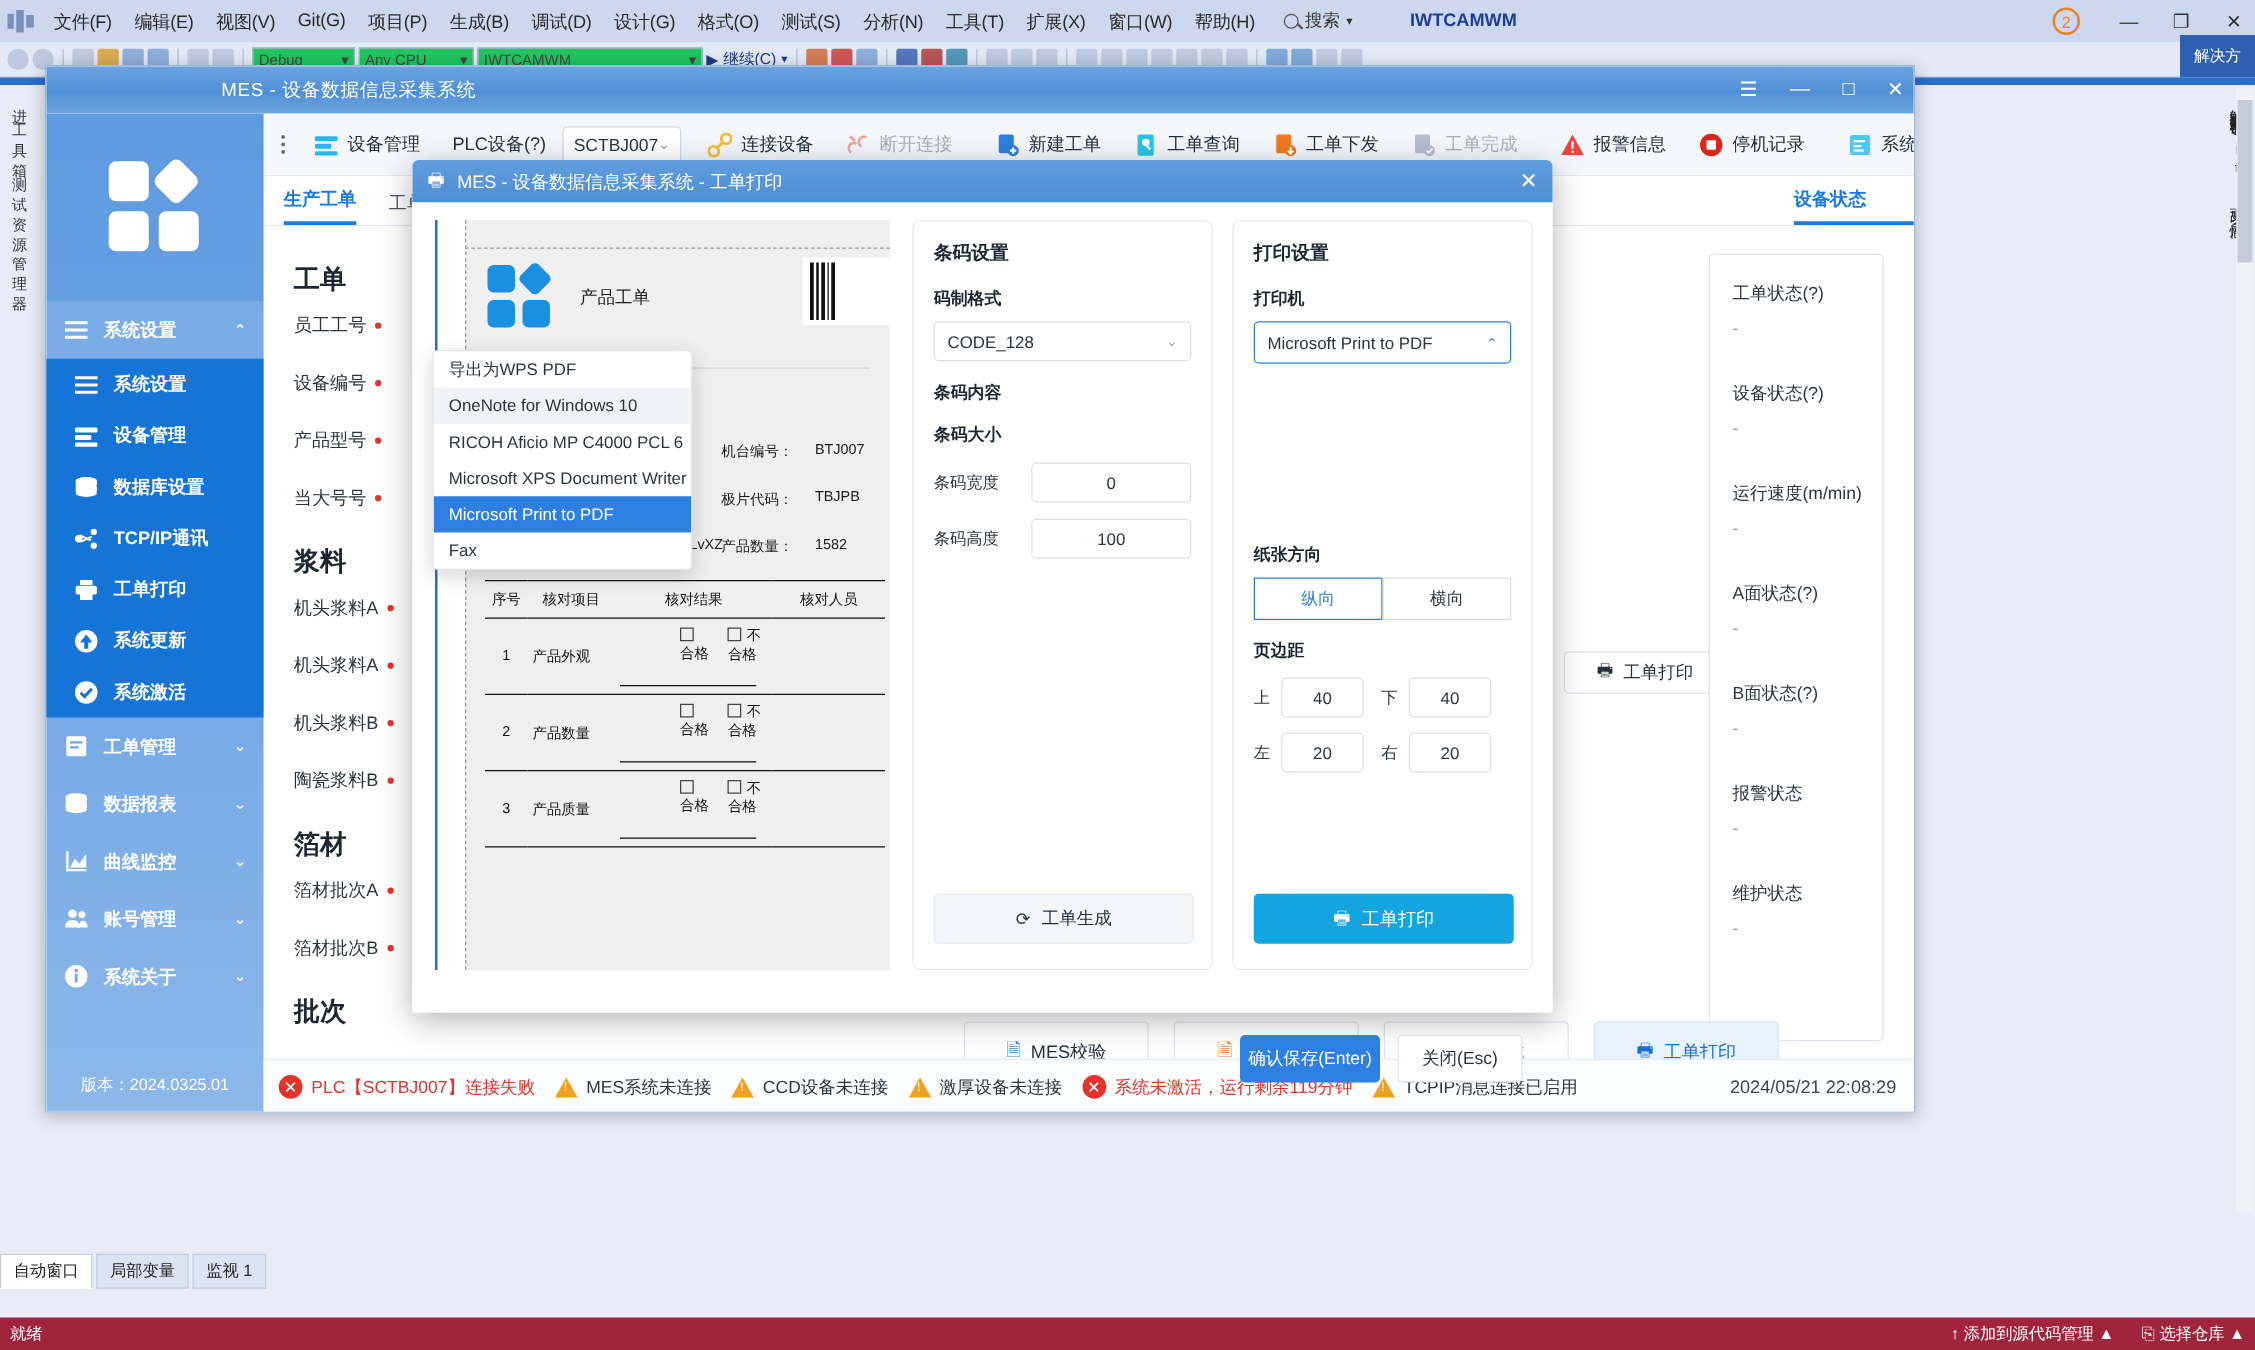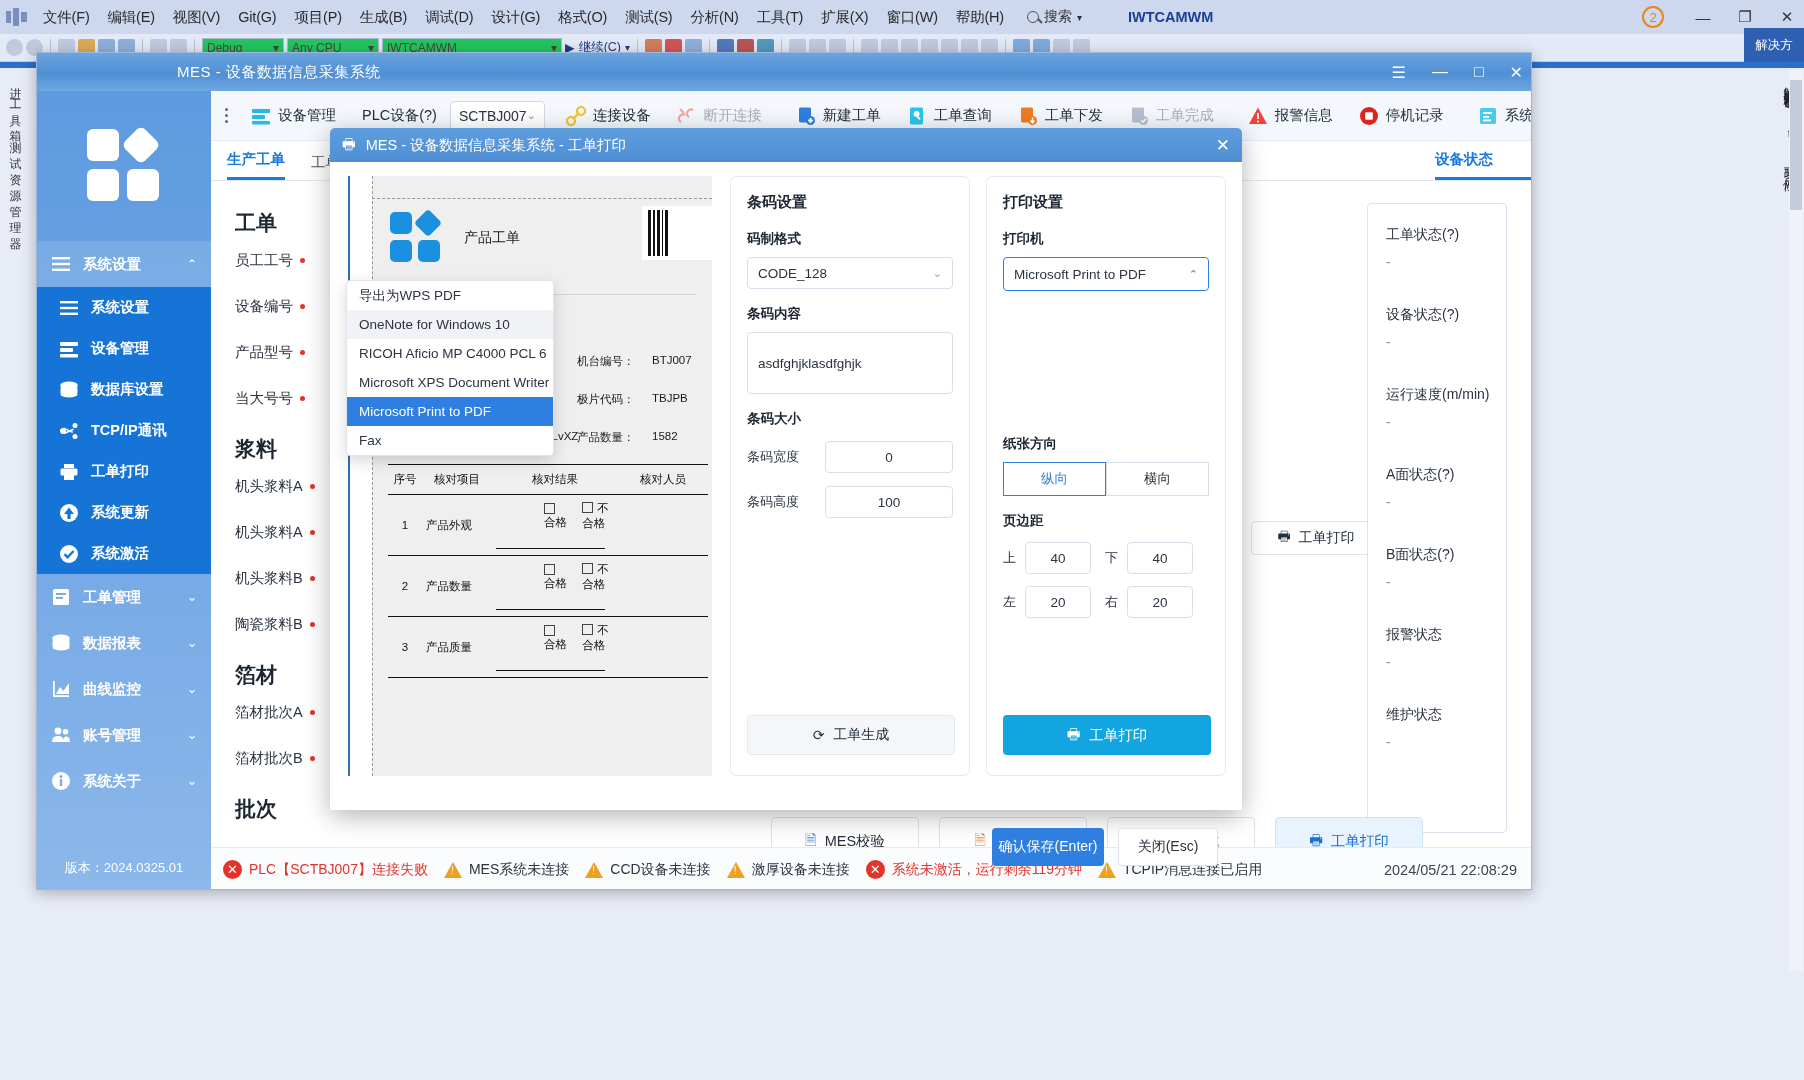--- a/index.html
+++ b/index.html
@@ -355,21 +355,33 @@
   <div id="vs-rightbar">
     <span class="vtext">解决方案资源管理器</span>
     <span class="vtext">Git 更改</span>
     <span class="vtext">属性</span>
   </div>
 
   <div id="vs-scroll">
       <div class="thumb"></div>
     </div>
 
-
+  <div id="vs-bottom">
+    <div class="bp-tab sel">自动窗口</div>
+    <div class="bp-tab">局部变量</div>
+    <div class="bp-tab">监视 1</div>
+  </div>
+
+  <div id="vs-status">
+    <span>就绪</span>
+    <span class="right">
+      <span><span>↑</span> <span>添加到源代码管理 ▲</span></span>
+      <span><span>⎘</span> <span>选择仓库 ▲</span></span>
+    </span>
+  </div>
 </div>
 
 <div id="mes-win">
 
   <div id="mes-title">
     <div class="t">MES - 设备数据信息采集系统</div>
     <div class="ctrls">
       <span>☰</span>
       <span>—</span>
       <span>□</span>
@@ -924,23 +936,20 @@
     </div>
 
     <div id="bc-card">
       <div class="card-h">条码设置</div>
       <div class="fld-h">码制格式</div>
       <div class="input sel">
         <span>CODE_128</span>
         <span style="color:#95a0ad;font-size:11px">⌄</span>
       </div>
       <div class="fld-h">条码内容</div>
-      <div class="textarea">
-        <span>asdfghjklasdfghjk</span>
-      </div>
       <div class="fld-h">条码大小</div>
       <div class="row2">
         <span class="lb">条码宽度</span>
         <span class="input">
             <span>0</span>
           </span>
       </div>
       <div class="row2">
         <span class="lb">条码高度</span>
         <span class="input">

